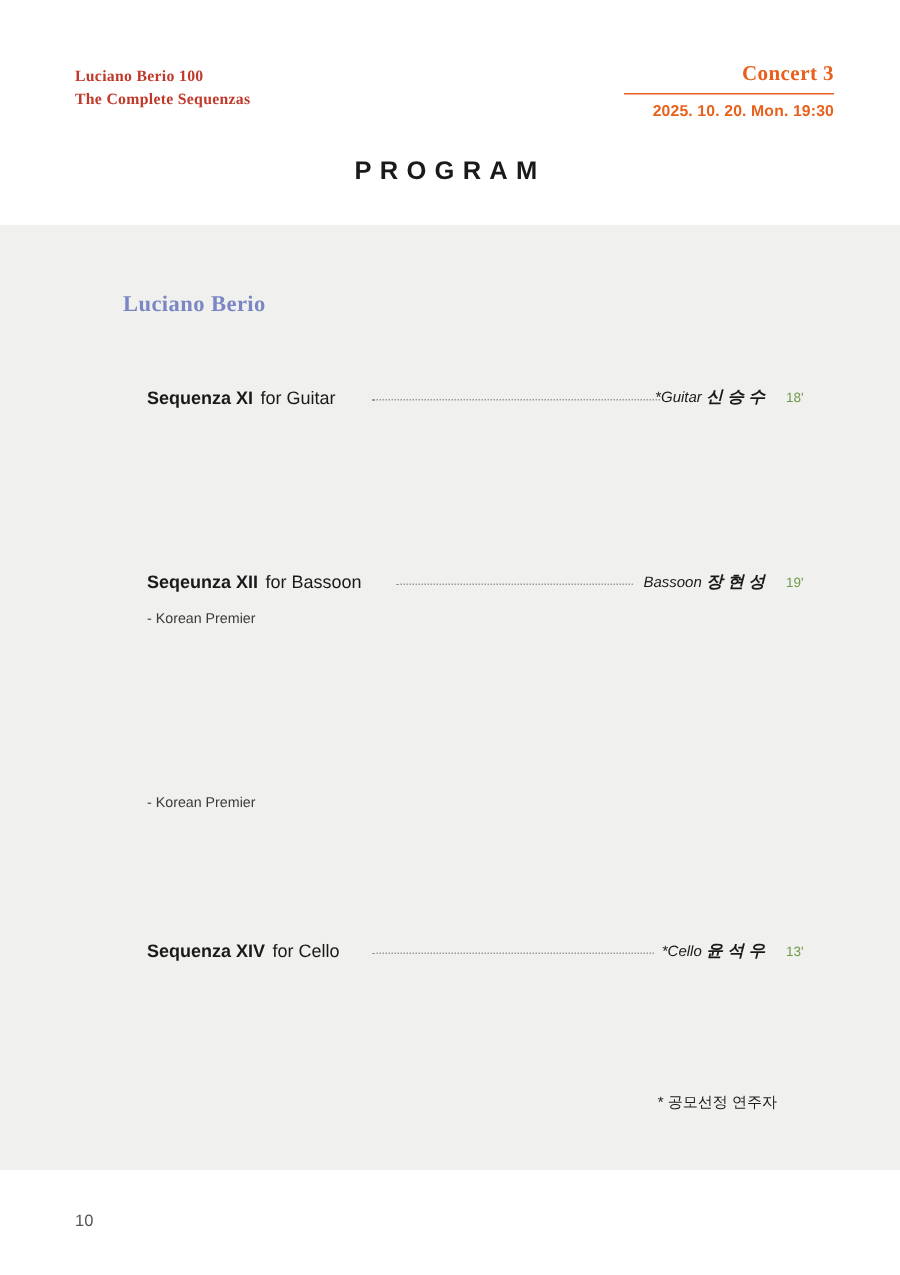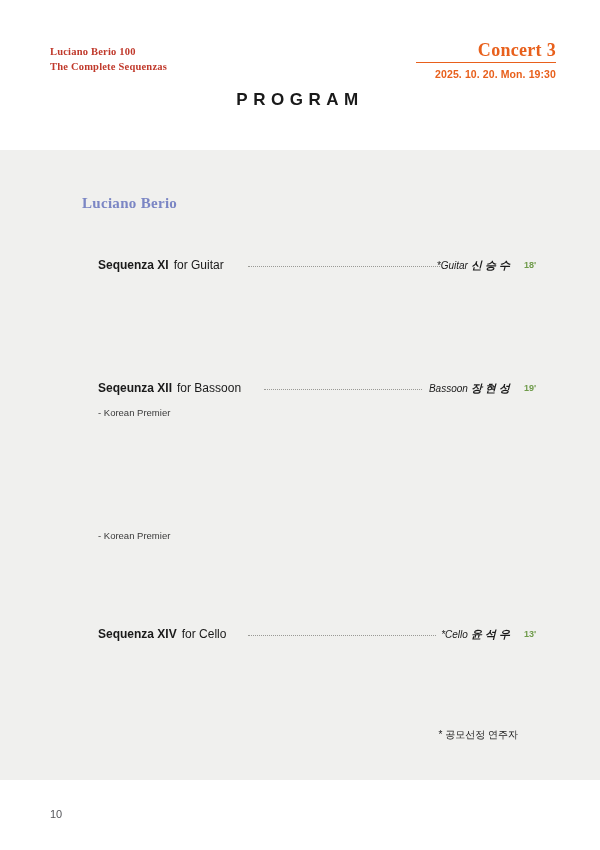--- a/index.html
+++ b/index.html
@@ -50,21 +50,21 @@
 
   .concert-block {
     position: absolute;
     right: 44px;
     top: 42px;
     text-align: right;
   }
   .concert-title {
     font-family: "Liberation Serif", serif;
     font-weight: bold;
-    font-size: 18px;
+    font-size: 14px;
     color: #e8601c;
     letter-spacing: 0.3px;
     line-height: 16px;
   }
   .concert-rule {
     margin-top: 4px;
     margin-left: auto;
     width: 140px;
     height: 1px;
     background: #e8601c;
@@ -73,21 +73,21 @@
     margin-top: 5px;
     font-family: "Liberation Sans", sans-serif;
     font-weight: bold;
     font-size: 10.5px;
     color: #e8601c;
     letter-spacing: 0.1px;
   }
 
   .program-title {
     position: absolute;
-    top: 90px;
+    top: 104px;
     left: 0;
     width: 600px;
     text-align: center;
     font-family: "Liberation Sans", sans-serif;
     font-weight: bold;
     font-size: 17px;
     letter-spacing: 5.5px;
     color: #1a1a1a;
   }
 
@@ -178,21 +178,21 @@
     font-weight: bold;
     font-size: 11px;
     margin-left: 3px;
   }
 
   .duration {
     position: absolute;
     top: 0;
     left: 508px;
     font-size: 9px;
-    font-weight: bold;
+    font-weight: normal;
     color: #6f9b4a;
     line-height: 20px;
   }
 
   .note {
     position: absolute;
     left: 82px;
     top: 29px;
     font-size: 9.5px;
     color: #3a3a3a;

